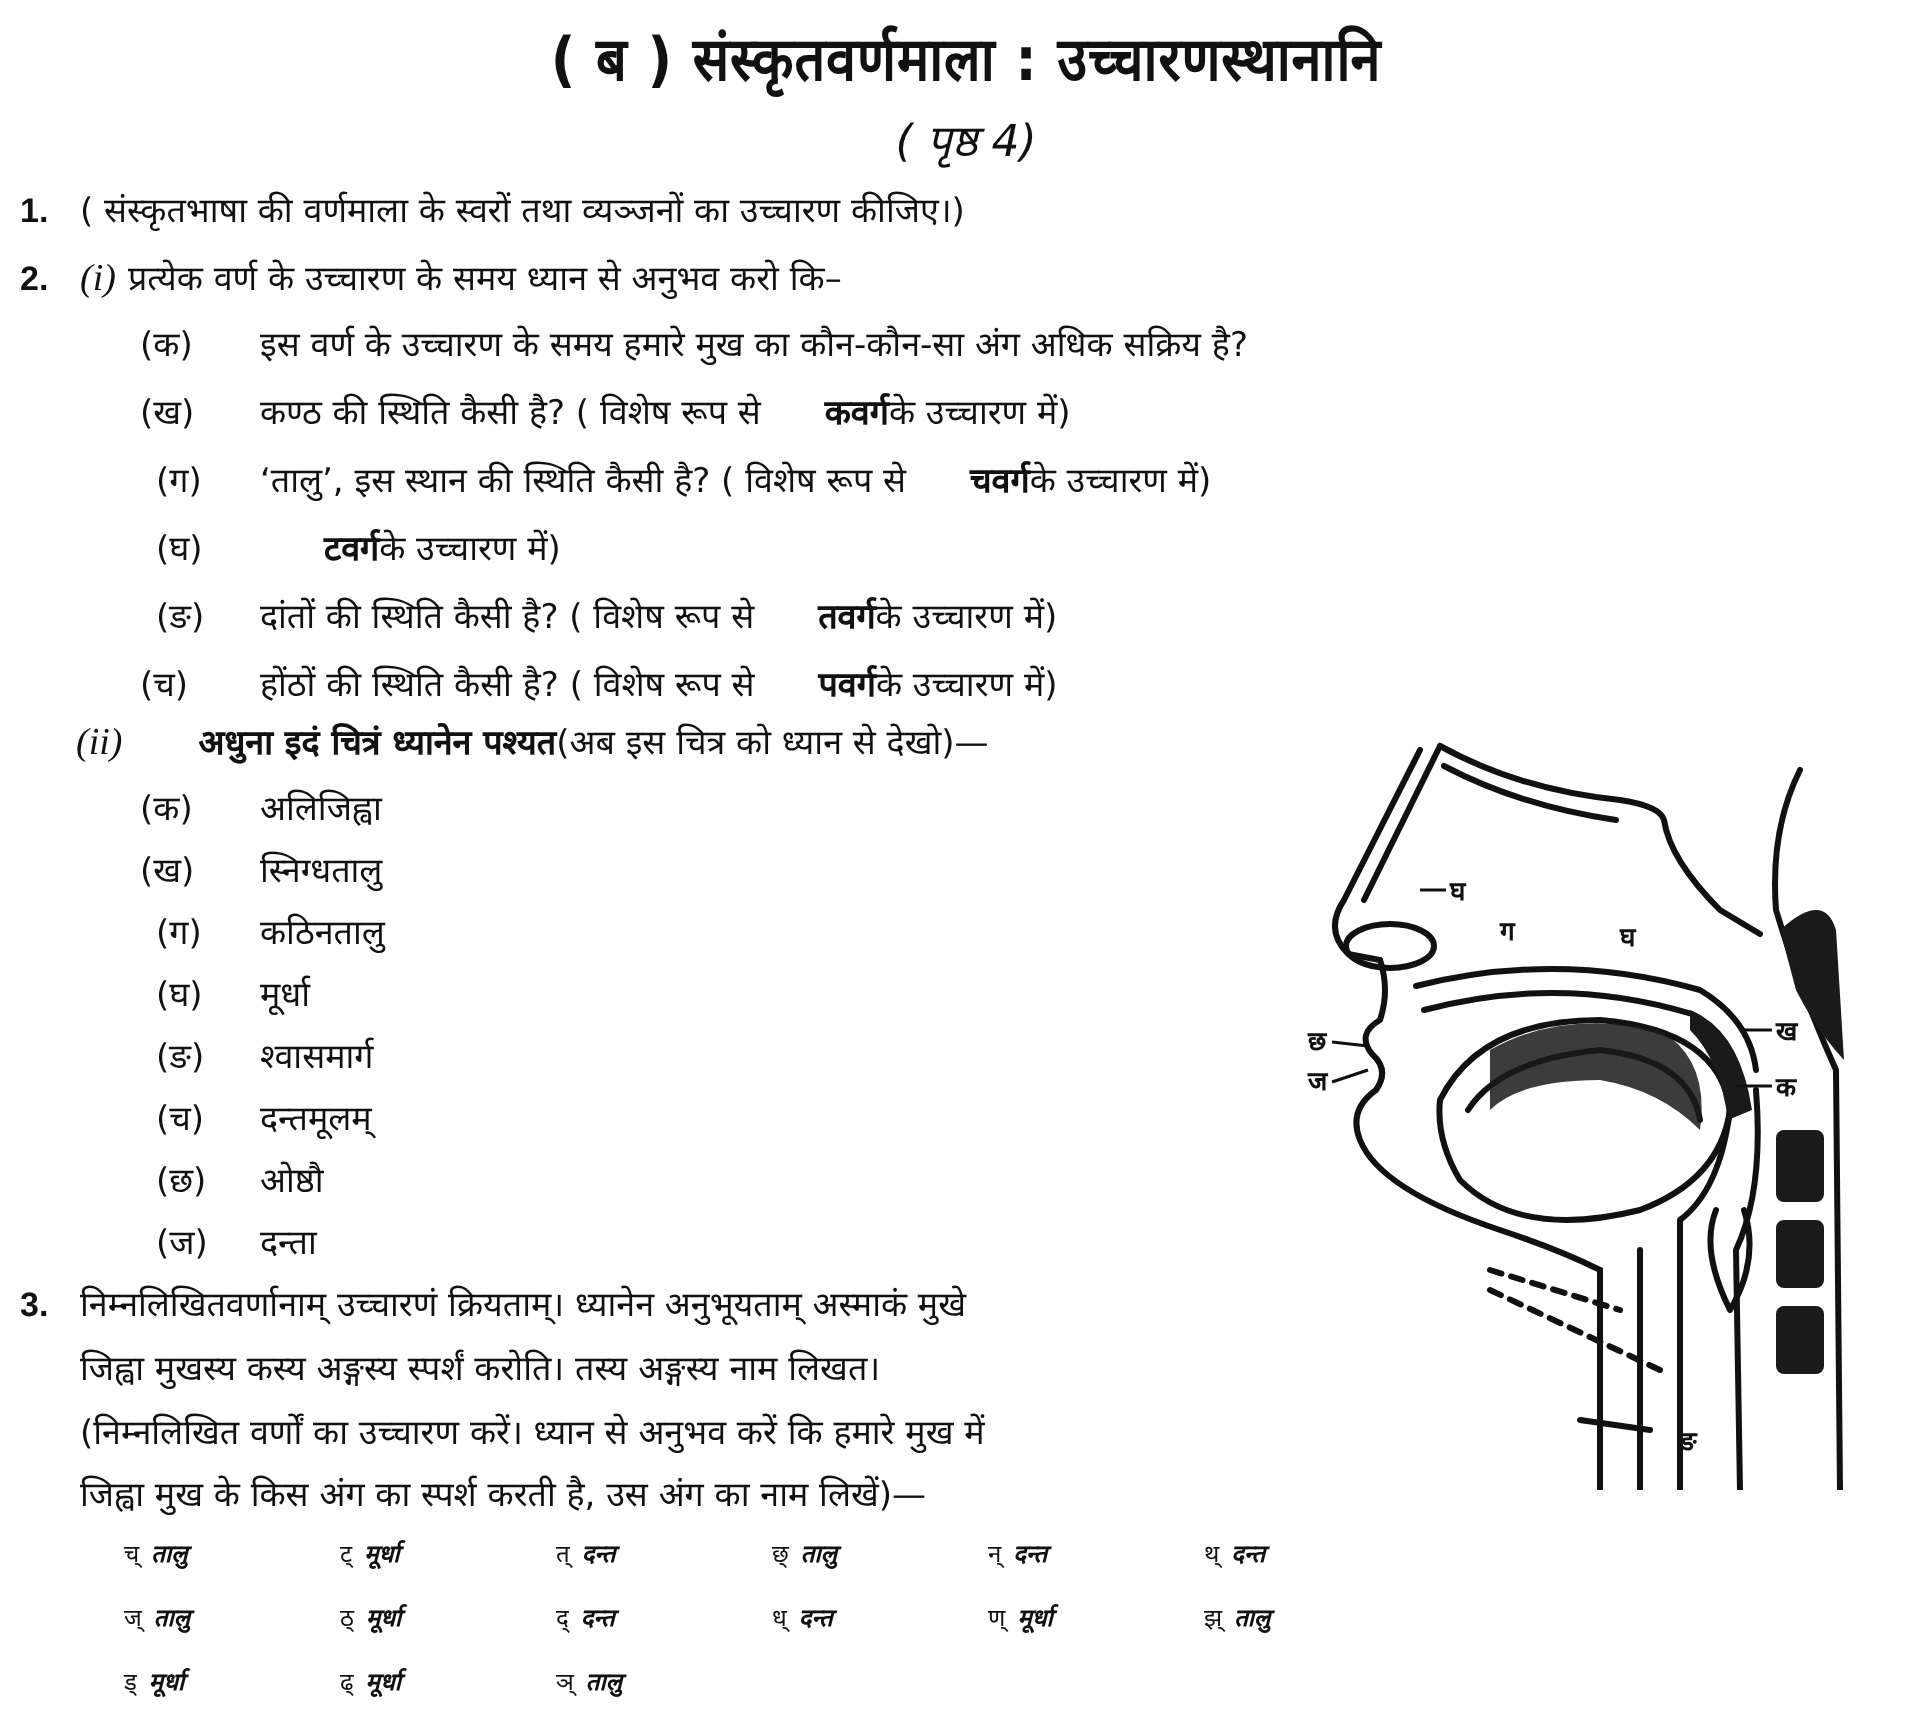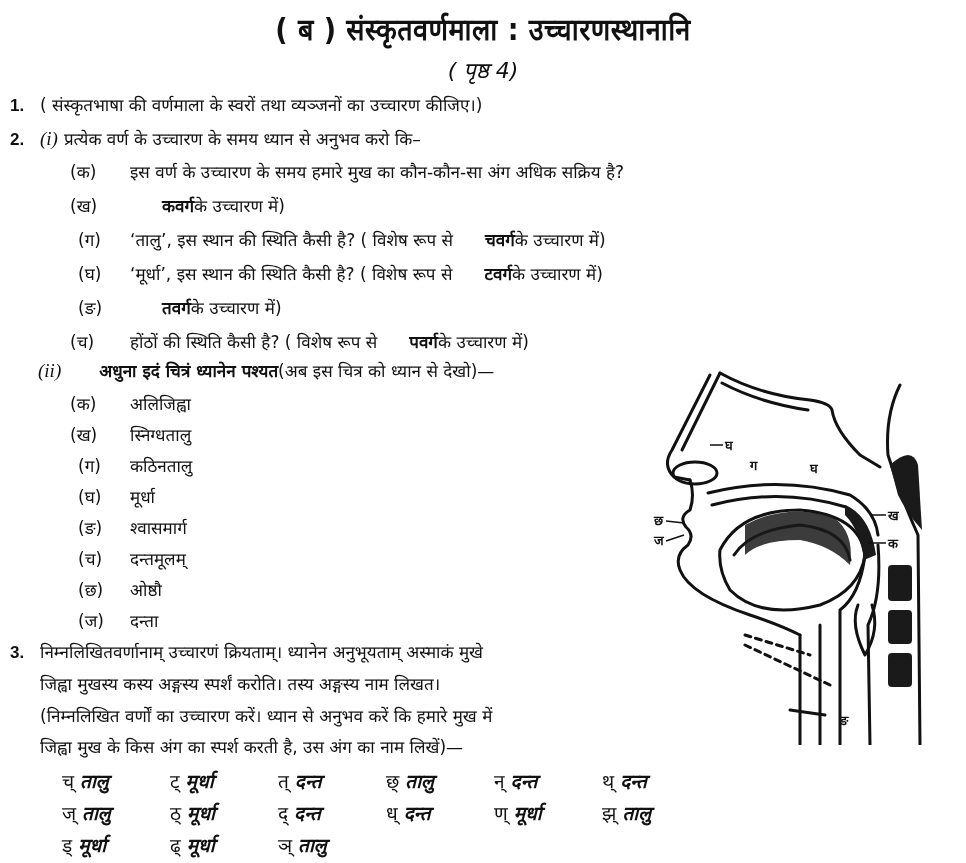--- a/index.html
+++ b/index.html
@@ -15,21 +15,21 @@
     }
     .subtitle { left: 0; width: 966px; top: 54px; text-align: center; font-size: 22px; font-style: italic; }
     .num { font-weight: bold; font-family: "Liberation Sans", sans-serif; font-size: 17px; }
     .roman { font-style: italic; font-family: "Liberation Serif", serif; font-size: 19px; }
     .b { font-weight: bold; padding-left: 32px; }
     .row { display: flex; align-items: baseline; }
     .lbl { display: inline-block; width: 60px; }
     .q3 { font-weight: normal; }
     .ans-grid { left: 62px; top: 768px; }
     .ans-row { display: flex; height: 32px; align-items: baseline; }
-    .ans-cell { width: 108px; font-size: 19px; }
+    .ans-cell { width: 108px; font-size: 12px; }
     .ans-cell .place { font-style: italic; font-weight: bold; margin-left: 6px; }
     .diagram { left: 650px; top: 355px; width: 316px; height: 390px; }
   </style>
 </head>
 <body>
 
 <div class="abs title">( ब ) संस्कृतवर्णमाला : उच्चारणस्थानानि</div>
 <div class="abs subtitle">( पृष्ठ 4)</div>
 
 <div class="abs row" style="left:10px; top:93px;">
@@ -43,37 +43,38 @@
   <span>प्रत्येक वर्ण के उच्चारण के समय ध्यान से अनुभव करो कि–</span>
 </div>
 
 <div class="abs" style="left:70px; top:160px;">
   <div class="row" style="height:34px;">
     <span class="lbl">(क)</span>
     <span>इस वर्ण के उच्चारण के समय हमारे मुख का कौन-कौन-सा अंग अधिक सक्रिय है?</span>
   </div>
   <div class="row" style="height:34px;">
     <span class="lbl">(ख)</span>
+    <span>कण्ठ की स्थिति कैसी है? ( विशेष रूप से </span>
       <span class="b">कवर्ग</span>
       <span> के उच्चारण में)</span>
   </div>
   <div class="row" style="height:34px;">
     <span class="lbl" style="padding-left:8px; width:52px;">(ग)</span>
     <span>‘तालु’, इस स्थान की स्थिति कैसी है? ( विशेष रूप से </span>
       <span class="b">चवर्ग</span>
       <span> के उच्चारण में)</span>
   </div>
   <div class="row" style="height:34px;">
     <span class="lbl" style="padding-left:8px; width:52px;">(घ)</span>
-    <span>‘मूर्धा’, इस स्थान की स्थिति कैसी है? ( विशेष रूप से </span>
       <span class="b">टवर्ग</span>
       <span> के उच्चारण में)</span>
   </div>
   <div class="row" style="height:34px;">
     <span class="lbl" style="padding-left:8px; width:52px;">(ङ)</span>
+    <span>दांतों की स्थिति कैसी है? ( विशेष रूप से </span>
       <span class="b">तवर्ग</span>
       <span> के उच्चारण में)</span>
   </div>
   <div class="row" style="height:34px;">
     <span class="lbl">(च)</span>
     <span>होंठों की स्थिति कैसी है? ( विशेष रूप से </span>
       <span class="b">पवर्ग</span>
       <span> के उच्चारण में)</span>
   </div>
 </div>

